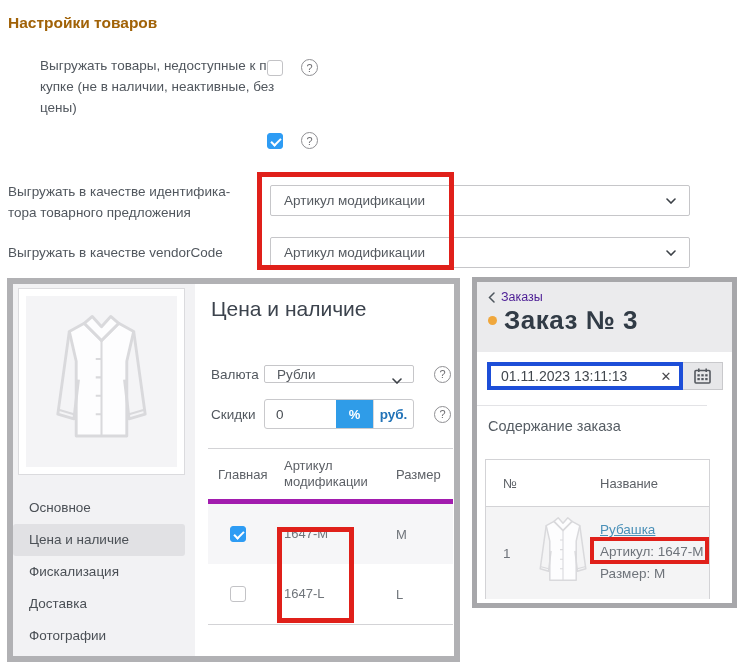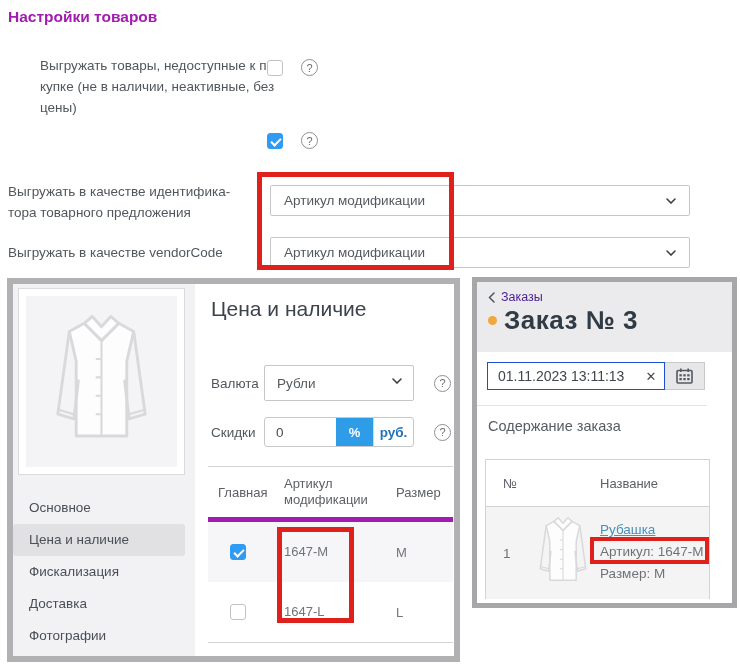--- a/index.html
+++ b/index.html
@@ -1,21 +1,21 @@
 <!DOCTYPE html>
 <html><head>
 <meta charset="utf-8">
 <style>
   html,body{margin:0;padding:0;background:#fff;}
   body{width:740px;height:671px;font-family:"Liberation Sans","DejaVu Sans",sans-serif;position:relative;overflow:hidden;
        -webkit-font-smoothing:antialiased;}
   #app{position:absolute;left:0;top:0;width:740px;height:671px;background:#fff;}
 
   
-  .h1{position:absolute;left:8px;top:8px;font-size:15.5px;font-weight:700;color:#a21caf;}
+  .h1{position:absolute;left:8px;top:14px;font-size:15.5px;font-weight:700;color:#a16207;}
   .lbl{position:absolute;font-size:13.5px;line-height:21px;color:#51575e;white-space:pre-line;width:270px;}
   #lbl1{left:8px;top:55px;margin-left:32px;}
   #lbl2{left:8px;top:128px;}
   #lbl3{left:8px;top:181px;}
   #lbl4{left:8px;top:242px;}
 
   .cb{width:16px;height:16px;border:1px solid #c3c3c6;border-radius:3px;background:#fff;position:relative;box-sizing:border-box;flex-shrink:0;cursor:pointer;}
   .cb.on{background:#2e9cf4;border-color:#2e9cf4;}
   .cb.on::after{content:"";position:absolute;left:2.5px;top:3.5px;width:8px;height:4px;border-left:2px solid #fff;border-bottom:2px solid #fff;transform:rotate(-45deg);}
   #cb1{position:absolute;left:267px;top:60px;}
@@ -42,21 +42,21 @@
   .pmenu{margin-top:17px;}
   .pmi{height:32px;line-height:32px;padding-left:16px;margin-right:10px;font-size:13.5px;color:#4b5056;border-radius:3px;cursor:pointer;}
   .pmi.selected{background:#e1e1e4;}
 
   .pmain{flex:1;padding:13px 0 0 13px;box-sizing:border-box;background:#fff;}
   .ph2{font-size:21px;font-weight:400;color:#3c434d;margin:0 0 0 3px;}
   .frow{display:flex;align-items:center;margin-left:3px;}
   #currow{margin-top:44px;}
   #discrow{margin-top:16px;}
   .flbl{width:53px;font-size:13.5px;color:#51575e;flex-shrink:0;}
-  .fsel{position:relative;width:150px;height:36px;border:1px solid #c6c6c9;border-radius:2px;background:#fff;
+  .fsel{position:relative;width:150px;height:18px;border:1px solid #c6c6c9;border-radius:2px;background:#fff;
         display:flex;align-items:center;padding-left:12px;font-size:13.5px;color:#555a60;box-sizing:border-box;cursor:pointer;}
   .fsel .chev{position:absolute;right:11px;top:12px;}
   .fhelp{margin-left:20px;}
   .disc{display:flex;width:150px;height:30px;border:1px solid #c9c9cc;border-radius:3px;box-sizing:border-box;overflow:hidden;background:#fff;}
   .disc-val{width:60px;display:flex;align-items:center;padding-left:11px;font-size:13.5px;color:#474c52;}
   .disc-pct{width:37px;background:#2f9ce8;color:#fff;font-size:13px;font-weight:700;display:flex;align-items:center;justify-content:center;cursor:pointer;}
   .disc-rub{flex:1;display:flex;align-items:center;justify-content:center;color:#2273b8;font-size:13.5px;font-weight:700;
             border-left:1px solid #d8d8db;cursor:pointer;}
 
   .mtable{margin-top:19px;width:245px;border-top:1px solid #d3d3d6;border-bottom:1px solid #d3d3d6;box-sizing:border-box;}
@@ -71,21 +71,21 @@
   
   #order{position:absolute;left:472px;top:277px;width:265px;height:331px;border:5px solid #a7a7aa;background:#fff;
          box-sizing:border-box;display:flex;flex-direction:column;}
   .ohead{height:70px;background:#ebebed;padding:8px 0 0 11px;box-sizing:border-box;flex-shrink:0;}
   .obc{display:flex;align-items:center;gap:6px;font-size:12.5px;color:#4c1d95;cursor:pointer;width:70px;}
   .otr{display:flex;align-items:center;margin-top:1px;}
   .odot{width:9px;height:9px;border-radius:50%;background:#f0a73c;margin-right:7px;flex-shrink:0;}
   .otitle{font-size:26px;font-weight:700;color:#313b46;letter-spacing:0.5px;}
   .obody{flex:1;display:flex;flex-direction:column;background:#fff;}
   .odate-row{margin:10px 0 0 10px;display:flex;height:28px;}
-  .odate-input{width:178px;border:1px solid #1d4ed8;background:#fff;display:flex;align-items:center;box-sizing:border-box;}
+  .odate-input{width:196px;border:4px solid #1d4ed8;background:#fff;display:flex;align-items:center;box-sizing:border-box;}
   .odate-text{flex:1;padding-left:10px;font-size:14px;color:#40464d;white-space:nowrap;}
   .oclear{width:26px;text-align:center;color:#4a4a4e;font-size:13px;font-weight:700;cursor:pointer;flex-shrink:0;}
   .ocal{width:40px;background:#e7e7e9;border:1px solid #c9c9cc;border-left:none;display:flex;align-items:center;
         justify-content:center;box-sizing:border-box;cursor:pointer;}
   .odiv{margin-top:15px;width:230px;border-bottom:1px solid #e3e3e6;}
   .osect{margin:12px 0 0 11px;font-size:14.5px;color:#555c63;}
   .otable{margin:25px 0 4px 8px;width:225px;flex:1;display:flex;flex-direction:column;
           border:1px solid #d3d3d6;border-bottom:none;box-sizing:border-box;}
   .othead{height:46px;display:flex;align-items:center;font-size:13px;color:#5d6167;flex-shrink:0;border-bottom:1px solid #d3d3d6;}
   .oc1{width:40px;padding-left:17px;box-sizing:border-box;flex-shrink:0;}

